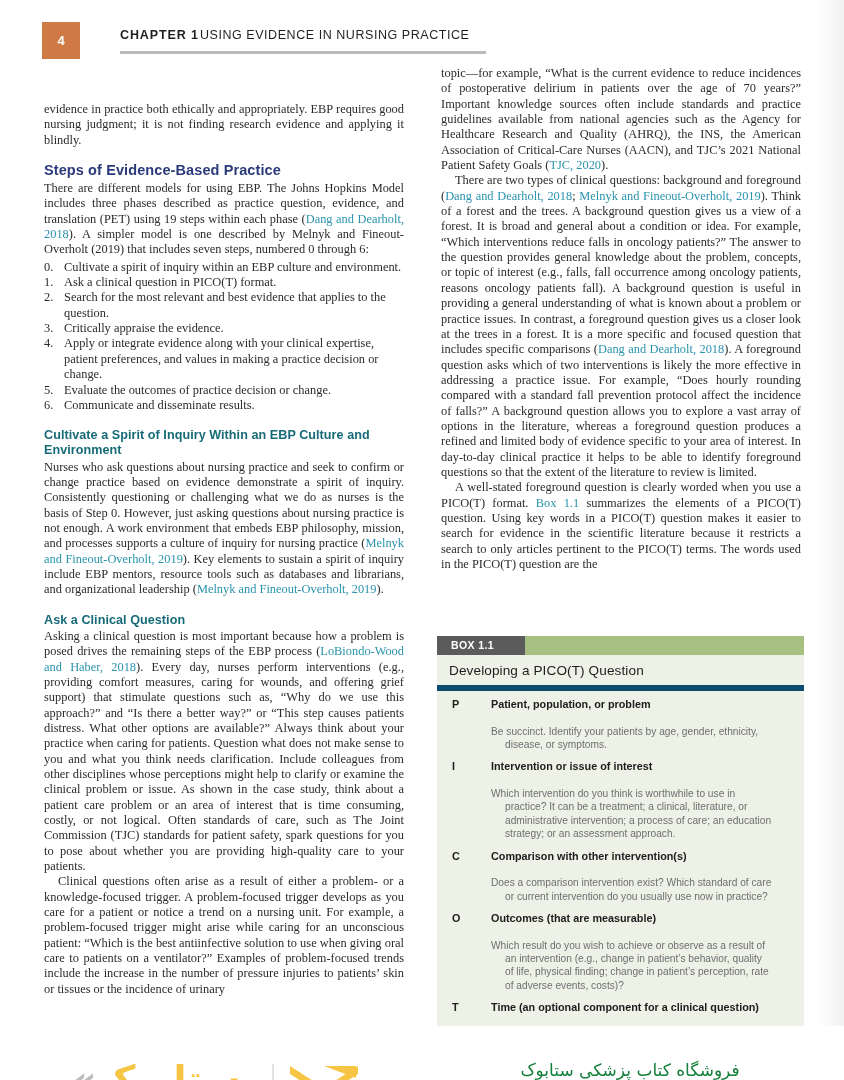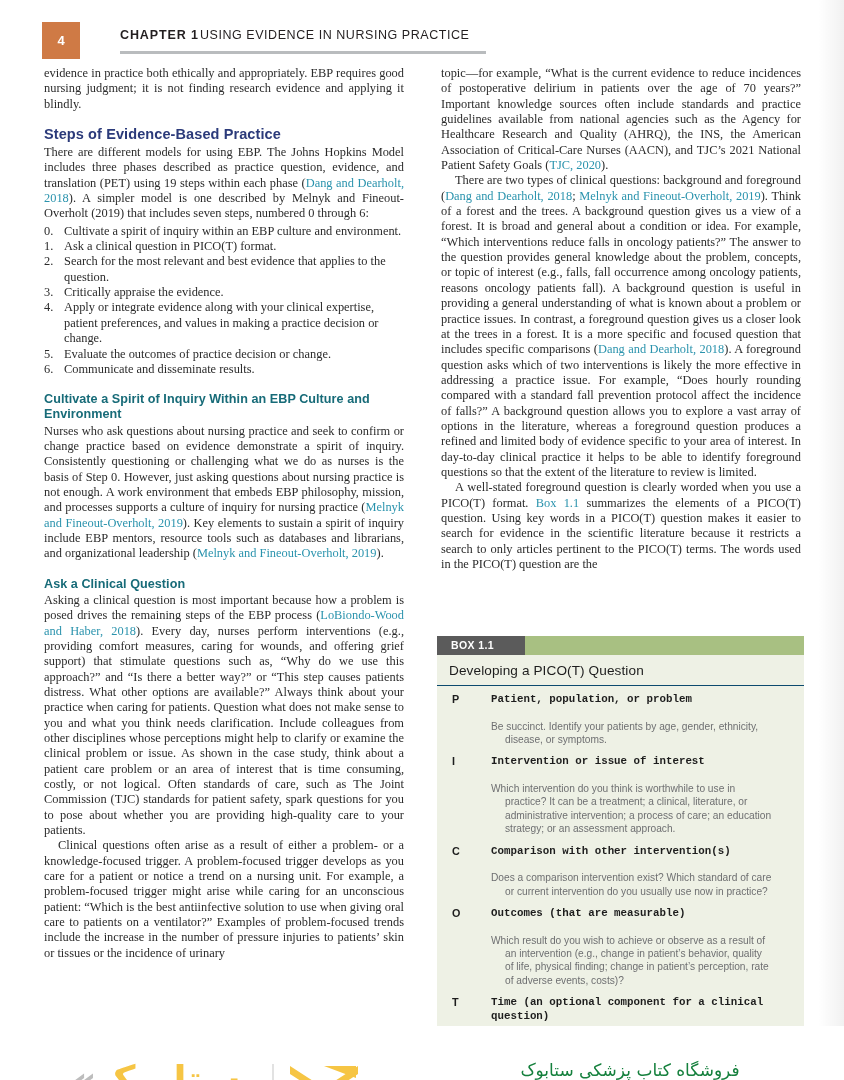--- a/index.html
+++ b/index.html
@@ -76,21 +76,21 @@
   .cols {
     position: absolute;
     left: 0; top: 66px;
     width: 844px;
   }
   .col {
     position: absolute;
     top: 0;
     width: 360px;
   }
-  .col-left  { left: 44px;  }
+  .col-left  { left: 44px; margin-top: 36px;  }
   .col-right { left: 441px; }
 
   p.body {
     margin: 0;
     font-family: "Liberation Serif", serif;
     font-size: 12.4px;
     line-height: 15.35px;
     color: #2b2b2b;
     text-align: justify;
     text-indent: 0;
@@ -171,42 +171,42 @@
     font-family: "Liberation Sans", sans-serif;
     font-size: 10.5px;
     font-weight: bold;
     letter-spacing: 0.4px;
   }
   .box-title {
     padding: 8px 12px 7px 12px;
     font-family: "Liberation Sans", sans-serif;
     font-size: 13.6px;
     color: #1d1d1d;
-    border-bottom: 1px solid #0c4a6e;
+    border-bottom: 6px solid #0c4a6e;
     letter-spacing: 0.1px;
   }
   .box-body {
     padding: 7px 12px 11px 12px;
   }
   .pico-item {
     position: relative;
     padding-left: 42px;
     margin-bottom: 9px;
   }
   .pico-item:last-child { margin-bottom: 2px; }
   .pico-letter {
     position: absolute;
     left: 3px; top: 0;
     font-family: "Liberation Sans", sans-serif;
     font-size: 10.8px;
     font-weight: bold;
     color: #1d1d1d;
   }
   .pico-term {
-    font-family: Liberation Mono, monospace;
+    font-family: Liberation Sans, sans-serif;
     font-size: 10.8px;
     font-weight: bold;
     color: #1d1d1d;
     line-height: 13.6px;
   }
   .pico-desc {
     font-family: "Liberation Sans", sans-serif;
     font-size: 10.2px;
     color: #6e6f71;
     line-height: 13.4px;

